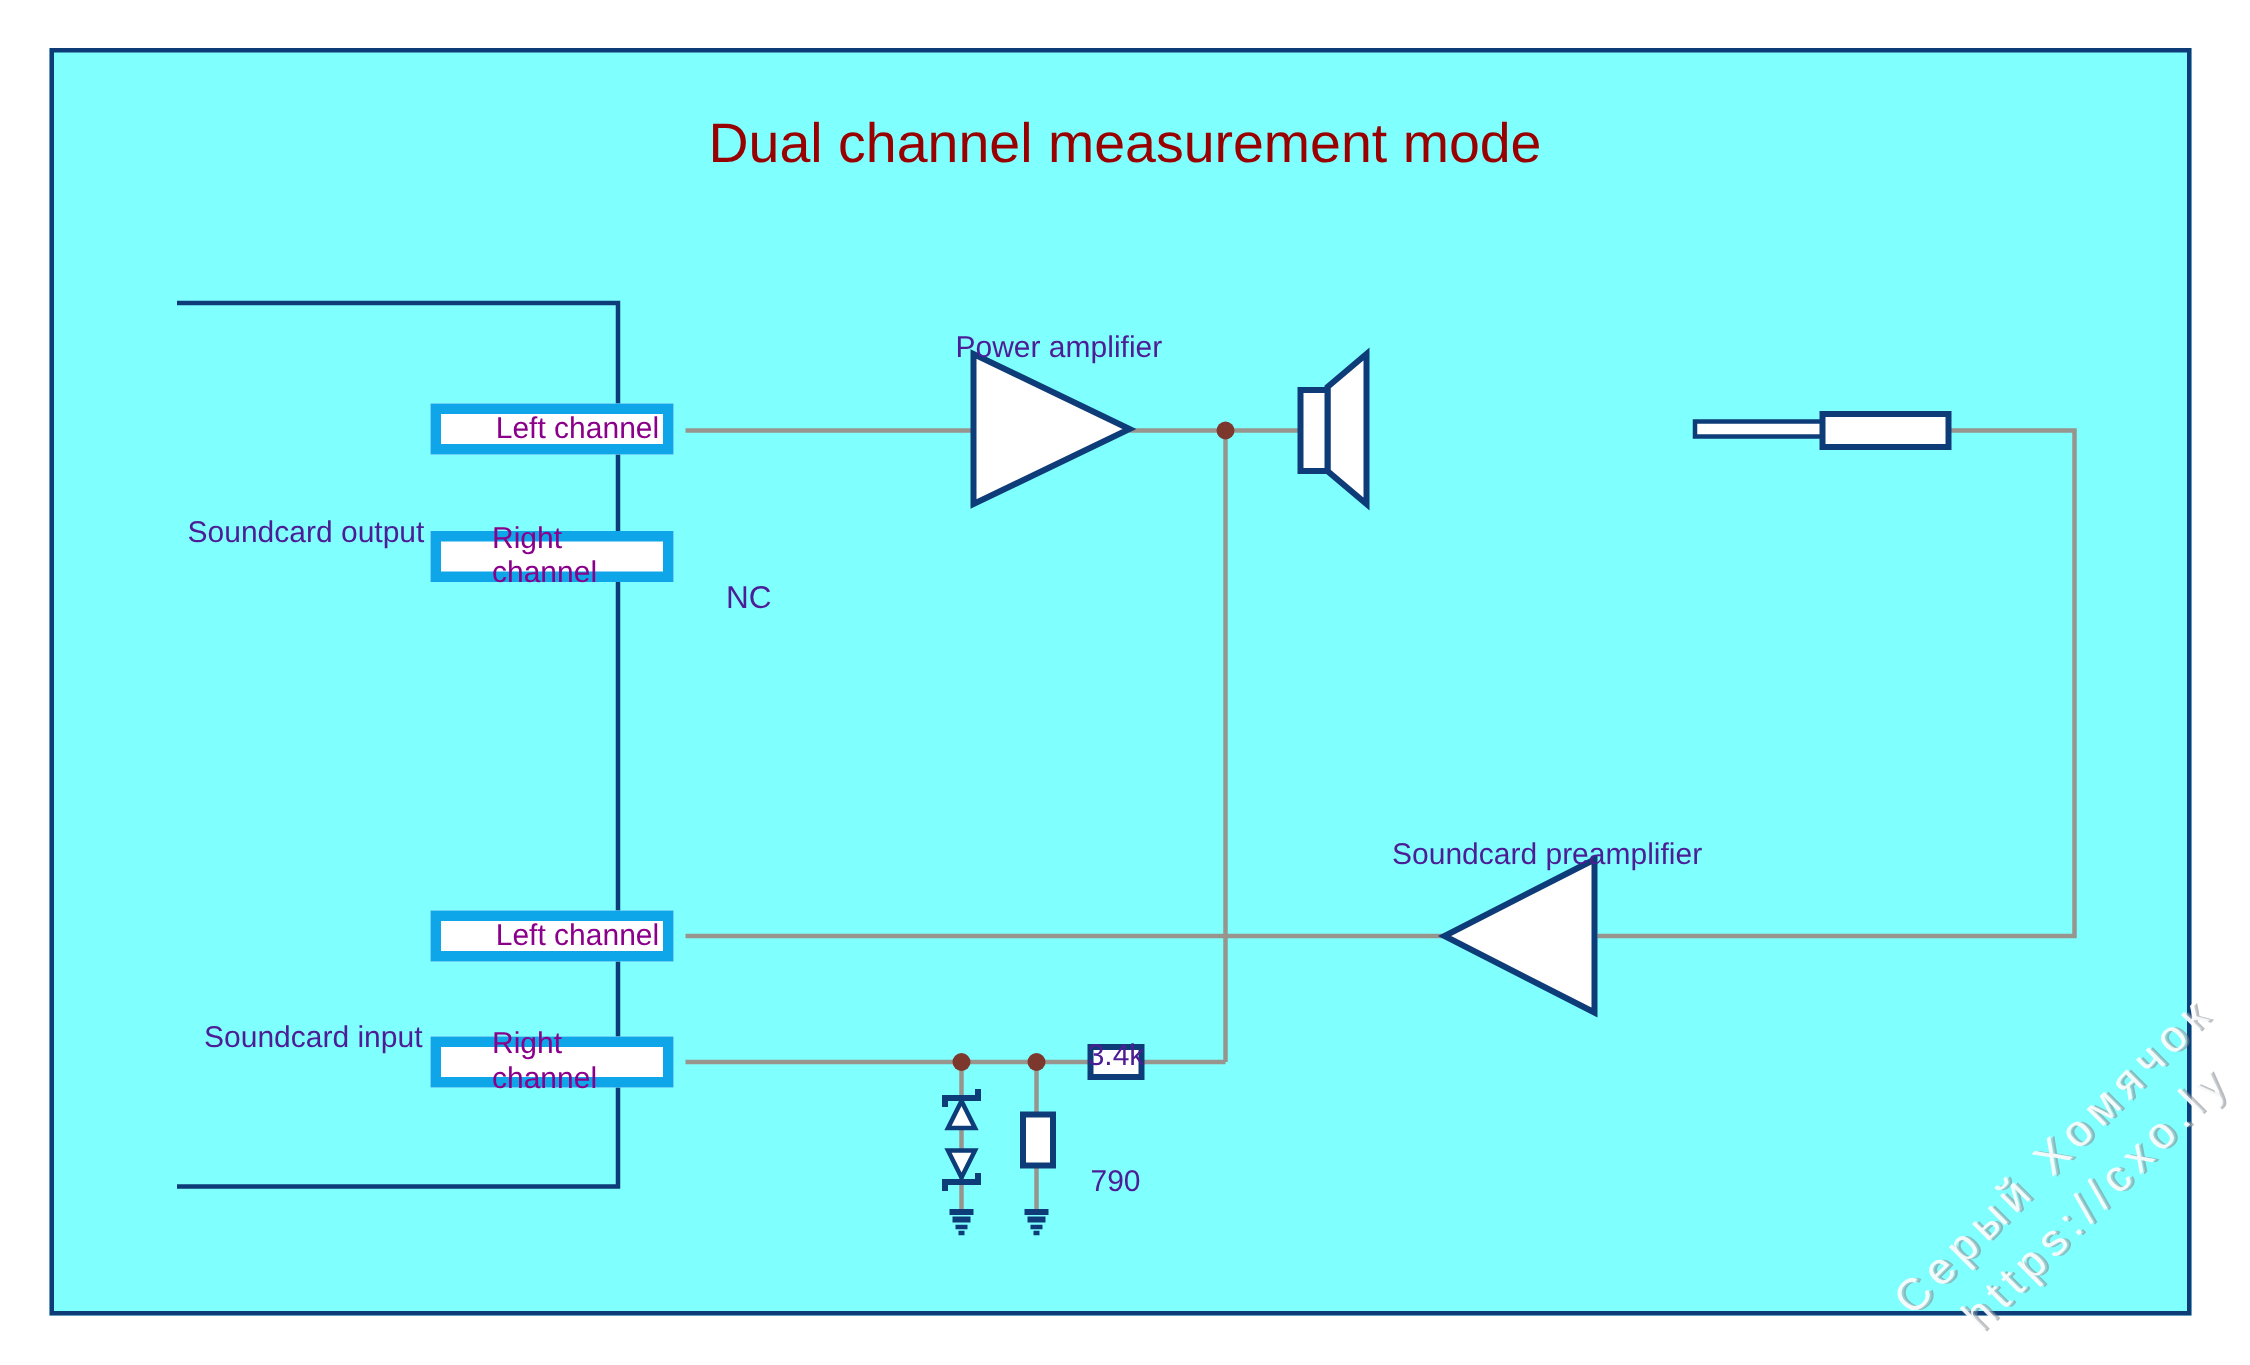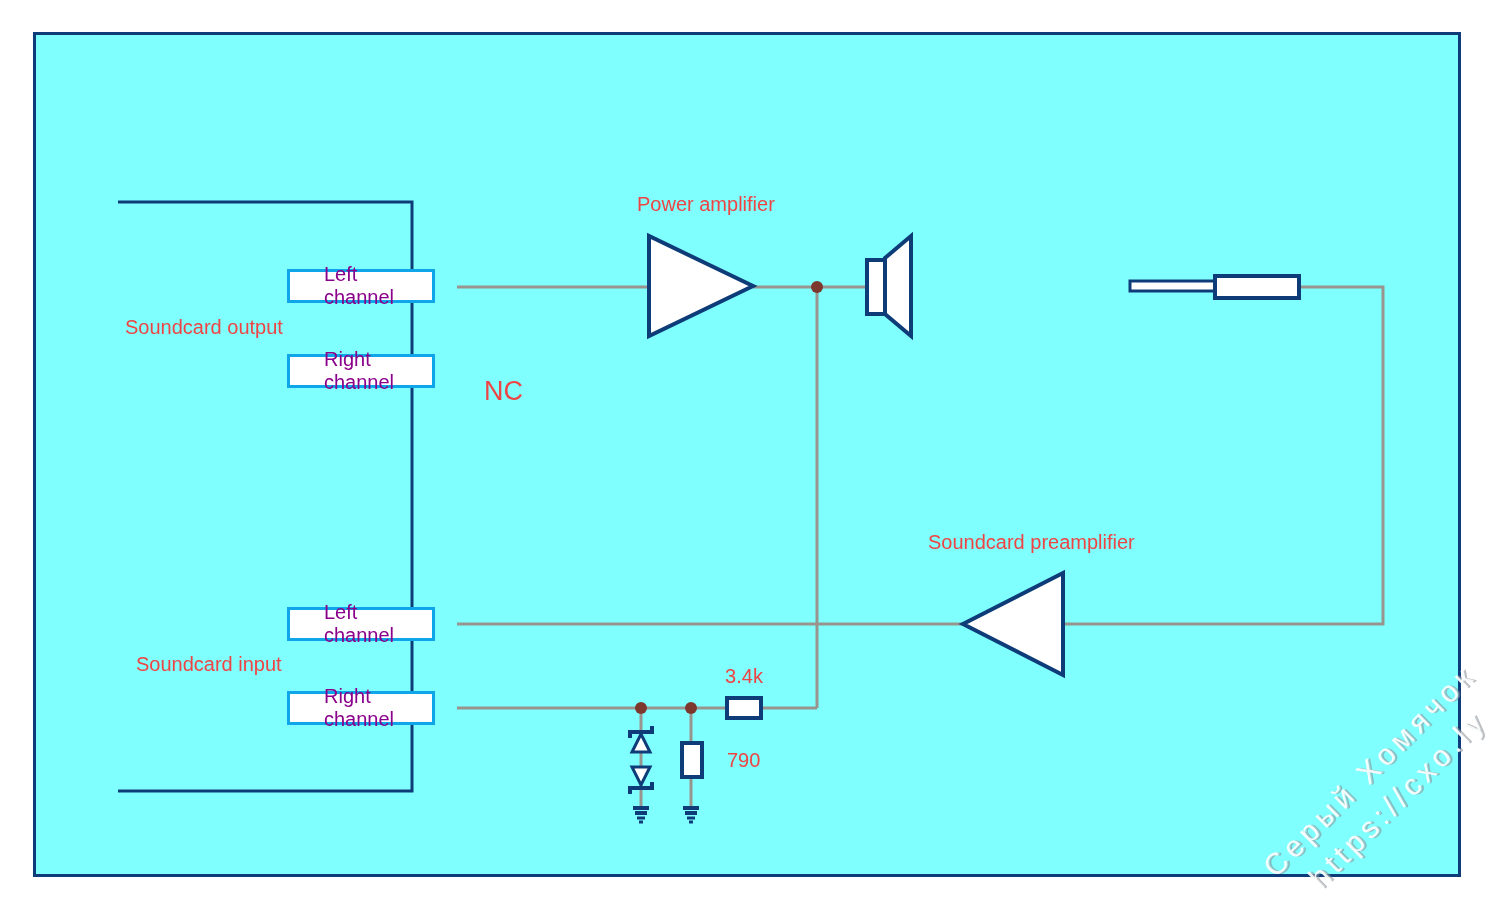--- a/index.html
+++ b/index.html
@@ -10,26 +10,26 @@
   .board {
     position:absolute; left:33px; top:32px; width:1428px; height:845px;
     background:#80ffff; border:3px solid #0e3c78; box-sizing:border-box; z-index:1;
   }
   .schematic-svg { position:absolute; left:0; top:0; z-index:2; }
   .page-title {
     position:absolute; left:0; right:0; top:76px; text-align:center;
     color:#990000; font-size:37px; line-height:40px; z-index:3; letter-spacing:0px;
   }
   .lbl {
-    position:absolute; color:#ef4444; font-size:20px; line-height:22px;
-    white-space:nowrap; z-index:3;
+    position:absolute; color:#4c1d95; font-size:20px; line-height:22px;
+    white-space:nowrap; z-index:3;margin-top:28px;
   }
   .chbox {
-    position:absolute; width:148px; height:34px; background:#ffffff;
-    border:3px solid #0ea5e9; box-sizing:border-box; display:flex;
+    position:absolute; width:162px; height:34px; background:#ffffff;
+    border:7px solid #0ea5e9; box-sizing:border-box; display:flex;
     align-items:center; justify-content:center; color:#8b008b;
     font-size:20px; z-index:4;padding-left:34px;
   }
   .zener-caption { text-align:center; width:160px; line-height:19px; white-space:normal; }
   .res-caption-3k { width:64px; text-align:center; }
   .watermark {
     position:absolute; left:1195px; top:745px; width:380px; height:80px;
     transform:rotate(-45deg); transform-origin:50% 50%;
     z-index:10; text-align:center; pointer-events:none;
   }
@@ -40,20 +40,21 @@
     white-space:nowrap;
   }
 </style>
 </head>
 <body>
 
 <div class="canvas">
 
   <div class="board"></div>
 
+  <div class="page-title">Dual channel measurement mode</div>
 
   <svg class="schematic-svg" width="1500" height="910" viewBox="0 0 1500 910">
 
     <path d="M118,202 L412,202 L412,791 L118,791" fill="none" stroke="#0e3c78" stroke-width="3"></path>
 
     <g stroke="#98948e" stroke-width="3" fill="none">
       <path d="M457,287 H649"></path>
       <path d="M753,287 H867"></path>
       <path d="M817,287 V708"></path>
       <path d="M1299,287 H1383 V624 H1065"></path>
@@ -105,21 +106,21 @@
     <circle cx="641" cy="708" r="6" fill="#7d382e"></circle>
     <circle cx="691" cy="708" r="6" fill="#7d382e"></circle>
   </svg>
 
   <div class="chbox" style="left:287px; top:269px;">Left channel</div>
   <div class="chbox" style="left:287px; top:354px;">Right channel</div>
   <div class="chbox" style="left:287px; top:607px;">Left channel</div>
   <div class="chbox" style="left:287px; top:691px;">Right channel</div>
 
   <div class="lbl" style="left:125px; top:316px;">Soundcard output</div>
-  <div class="lbl" style="left:484px; top:380px; font-size:27px;">NC</div>
+  <div class="lbl" style="left:484px; top:360px; font-size:21px;">NC</div>
   <div class="lbl" style="left:637px; top:193px;">Power amplifier</div>
   <div class="lbl" style="left:928px; top:531px;">Soundcard preamplifier</div>
   <div class="lbl" style="left:136px; top:653px;">Soundcard input</div>
   <div class="lbl res-caption-3k" style="left:712px; top:665px;">3.4k</div>
   <div class="lbl" style="left:727px; top:749px;">790</div>
 
   <div class="watermark">
     <div>Серый Хомячок</div>
     <div>https://cxo.ly</div>
   </div>

